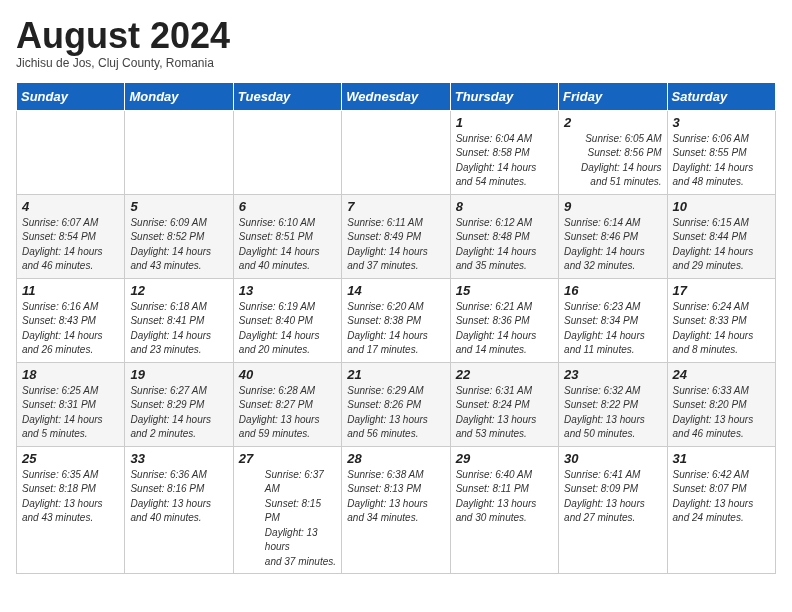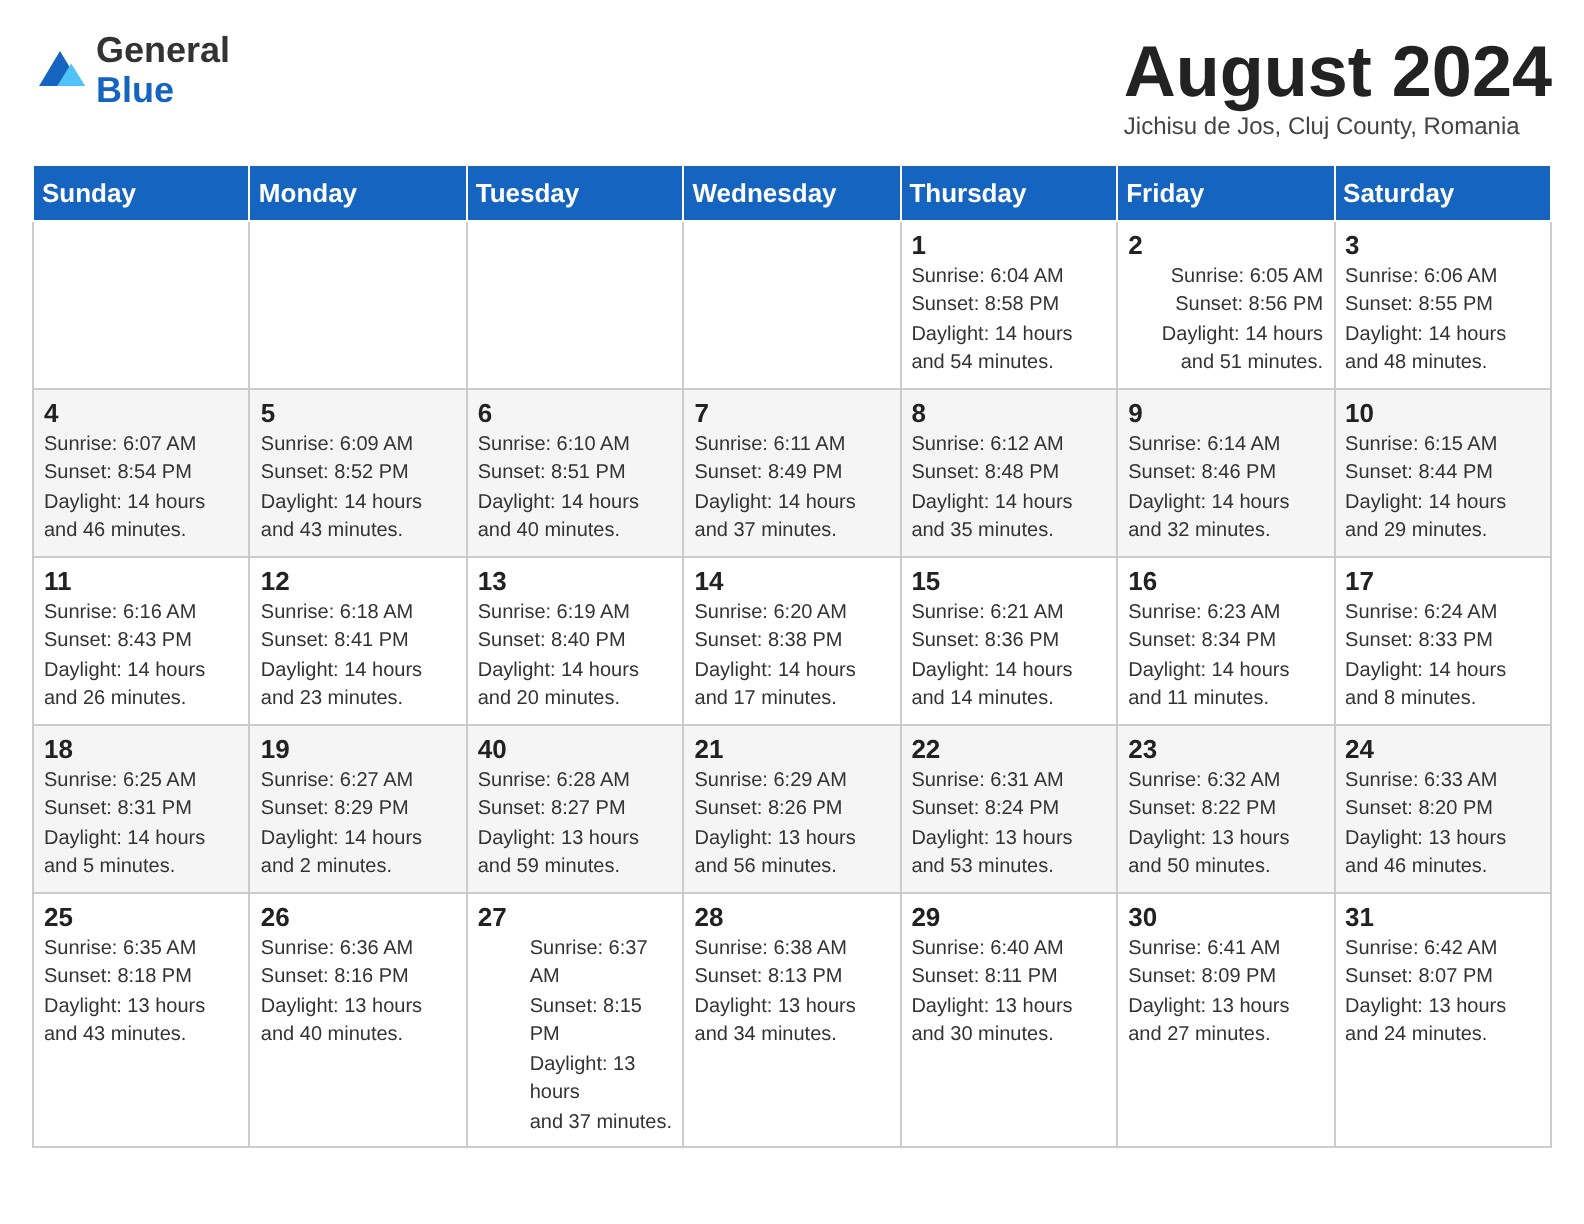--- a/index.html
+++ b/index.html
@@ -49,20 +49,21 @@
       line-height: 1.1;
     }
     .location-title {
       font-size: 12px;
       color: #444;
     }
     .calendar-table {
       width: 100%;
       border-collapse: collapse;
       table-layout: fixed;
+      font-style: italic;
     }
     .calendar-table th {
       background-color: #1565c0;
       color: #fff;
       font-size: 13px;
       font-weight: bold;
       padding: 6px 4px;
       text-align: left;
       border: 1px solid #fff;
     }
@@ -91,30 +92,20 @@
       line-height: 1.45;
     }
     .empty-cell {
       background: #fff !important;
     }
   </style>
 </head>
 <body>
 
 <div class="header-area">
-  <div class="logo">
-    <svg class="logo-icon" viewBox="0 0 40 40">
-      <polygon points="20,5 35,30 5,30" fill="#1565c0"></polygon>
-      <polygon points="28,14 38,30 18,30" fill="#4fc3f7"></polygon>
-    </svg>
-    <div class="logo-text">
-      <span class="logo-general">General</span>
-      <span class="logo-blue">Blue</span>
-    </div>
-  </div>
   <div class="title-area">
     <div class="month-title">August 2024</div>
     <div class="location-title">Jichisu de Jos, Cluj County, Romania</div>
   </div>
 </div>
 
 <table class="calendar-table">
   <thead>
     <tr>
     <th>Sunday</th>
@@ -309,21 +300,21 @@
       </tr>
       <tr>
         <td>
           <span class="day-number">25</span>
           <div class="day-info" style="white-space: pre-line;">Sunrise: 6:35 AM
 Sunset: 8:18 PM
 Daylight: 13 hours
 and 43 minutes.</div>
         </td>
         <td>
-          <span class="day-number">26</span>
+          <span class="day-number">33</span>
           <div class="day-info" style="white-space: pre-line;">Sunrise: 6:36 AM
 Sunset: 8:16 PM
 Daylight: 13 hours
 and 40 minutes.</div>
         </td>
         <td>
           <span class="day-number">27</span>
           <div class="day-info" style="white-space: pre-line; margin-left: 26px;">Sunrise: 6:37 AM
 Sunset: 8:15 PM
 Daylight: 13 hours

